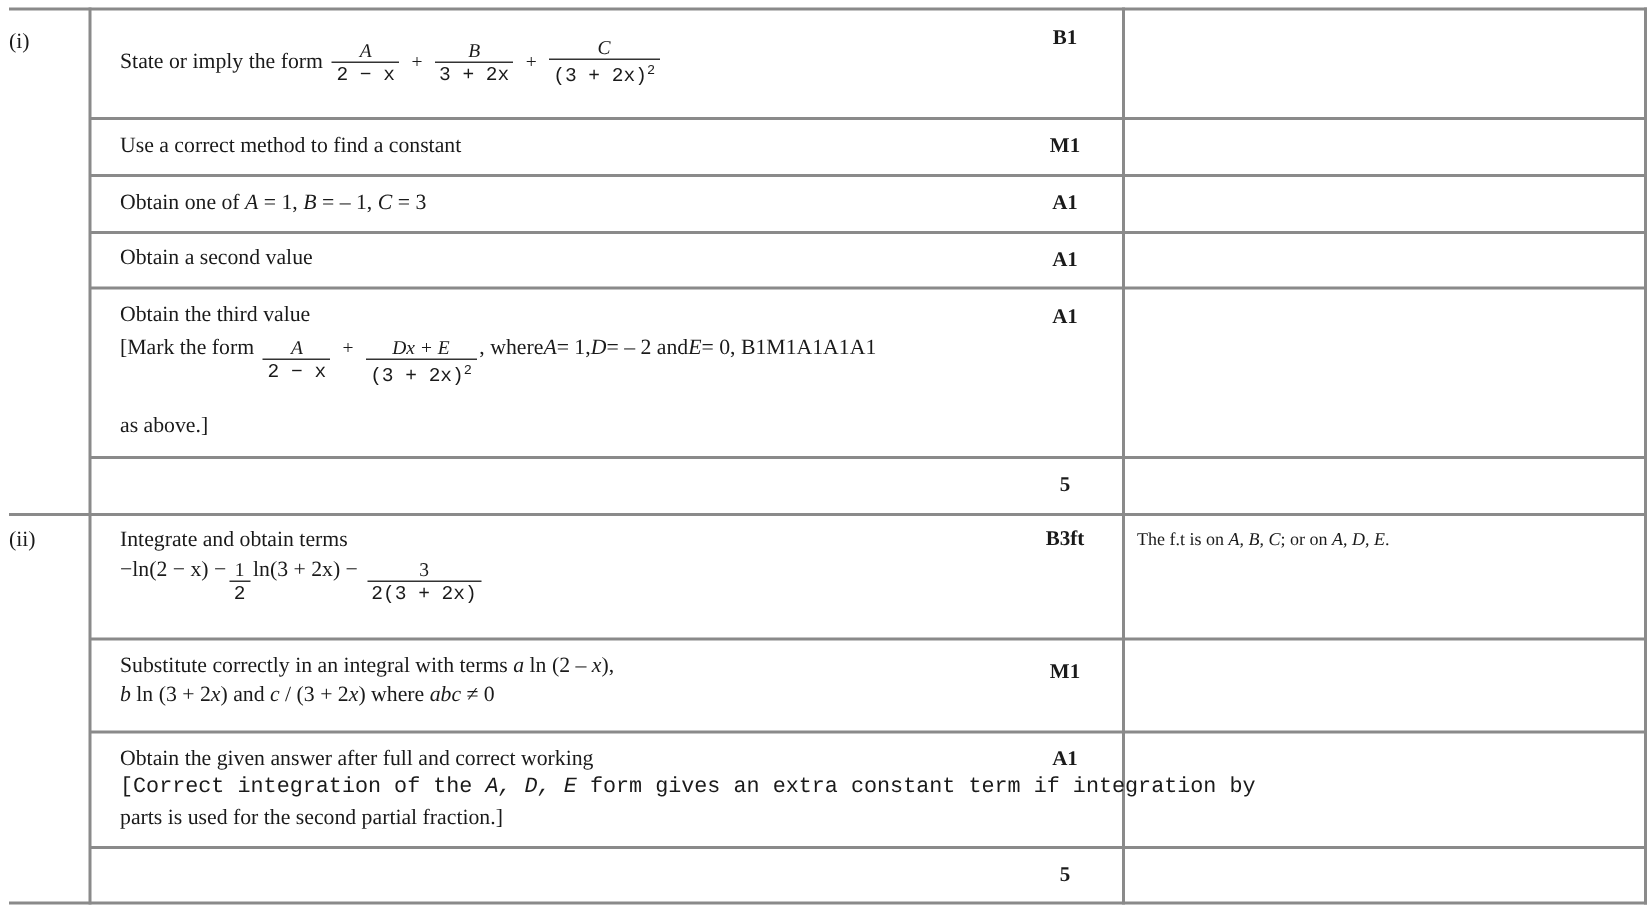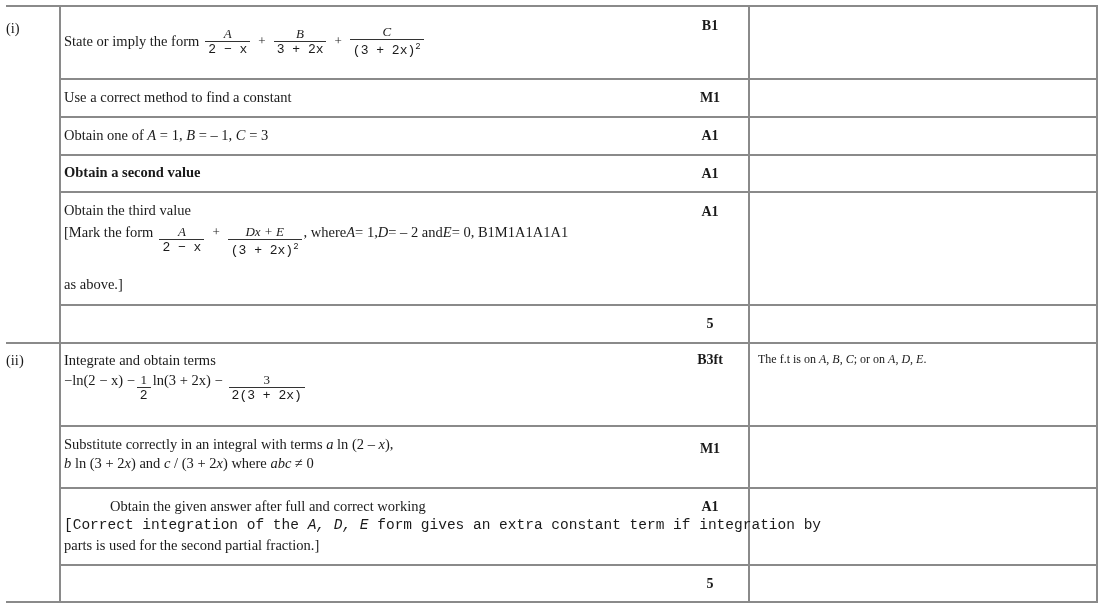--- a/index.html
+++ b/index.html
@@ -12,21 +12,21 @@
   .vline { position: absolute; width: 2px; background: #8a8a8a; }
   .qlabel { position: absolute; left: 6px; font-size: 14.5px; }
   .mark { position: absolute; font-weight: bold; text-align: center; width: 60px; font-size: 14px; }
   .comment { position: absolute; font-size: 12px; }
   i.v { font-style: italic; }
   .frac { display: inline-block; vertical-align: middle; text-align: center; margin: 0 2px; font-size: 13px; line-height: 15px; }
   .frac .num { display: block; padding: 0 3px; border-bottom: 1px solid #333; font-style: italic; }
   .frac .den { display: block; padding: 0 3px; font-family: Liberation Mono, monospace; }
   .op { display: inline-block; vertical-align: middle; margin: 0 6px; font-size: 13px; }
   .sup { font-size: 9px; vertical-align: super; }
-  .row { position: absolute; left: 64px; white-space: nowrap; }
+  .row { position: absolute; left: 80px; white-space: nowrap; }
 </style>
 </head>
 <body>
 
 <div class="hline" style="left:6px; top:5px; width:1092px;"></div>
 <div class="hline" style="left:6px; top:342px; width:1092px;"></div>
 <div class="hline" style="left:6px; top:601px; width:1092px;"></div>
 
 <div class="hline" style="left:60px; top:78px; width:1038px;"></div>
 <div class="hline" style="left:60px; top:116px; width:1038px;"></div>
@@ -63,21 +63,21 @@
 <div class="mark" style="left:680px; top:18px;">B1</div>
 
 <div class="row" style="top:89px;">Use a correct method to find a constant</div>
 <div class="mark" style="left:680px; top:90px;">M1</div>
 
 <div class="row" style="top:127px;text-align:center;">
   <span>Obtain one of </span><i class="v">A</i><span> = 1, </span><i class="v">B</i><span> = – 1, </span><i class="v">C</i><span> = 3</span>
 </div>
 <div class="mark" style="left:680px; top:128px;">A1</div>
 
-<div class="row" style="top:164px;font-weight:bold;">Obtain a second value</div>
+<div class="row" style="top:164px;">Obtain a second value</div>
 <div class="mark" style="left:680px; top:166px;">A1</div>
 
 <div class="row" style="top:202px;">Obtain the third value</div>
 <div class="row" style="top:224px; height:40px; display:flex; align-items:flex-start;">
   <span>[Mark the form</span>
   <span class="frac" style="margin-left:6px;">
     <span class="num">A</span>
     <span class="den">2 − x</span>
   </span>
   <span class="op">+</span>
@@ -119,20 +119,20 @@
 </div>
 
 <div class="row" style="top:436px;">
   <span>Substitute correctly in an integral with terms </span><i class="v">a</i><span> ln (2 – </span><i class="v">x</i><span>),</span>
 </div>
 <div class="row" style="top:455px;">
   <i class="v">b</i><span> ln (3 + 2</span><i class="v">x</i><span>) and </span><i class="v">c</i><span> / (3 + 2</span><i class="v">x</i><span>) where </span><i class="v">abc</i><span> ≠ 0</span>
 </div>
 <div class="mark" style="left:680px; top:441px;">M1</div>
 
-<div class="row" style="top:498px;margin-left:46px;">Obtain the given answer after full and correct working</div>
+<div class="row" style="top:498px;">Obtain the given answer after full and correct working</div>
 <div class="row" style="top:517px;font-family:Liberation Mono, monospace;">
   <span>[Correct integration of the </span><i class="v">A, D, E</i><span> form gives an extra constant term if integration by</span>
 </div>
 <div class="row" style="top:537px;">parts is used for the second partial fraction.]</div>
 <div class="mark" style="left:680px; top:499px;">A1</div>
 
 <div class="mark" style="left:680px; top:576px;">5</div>
 
 </body></html>

